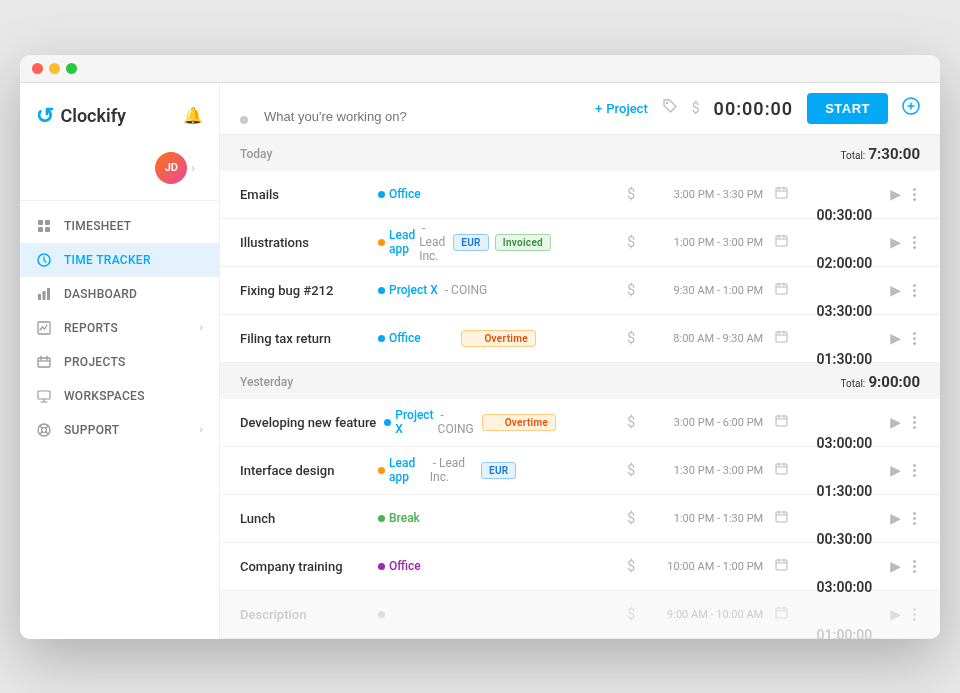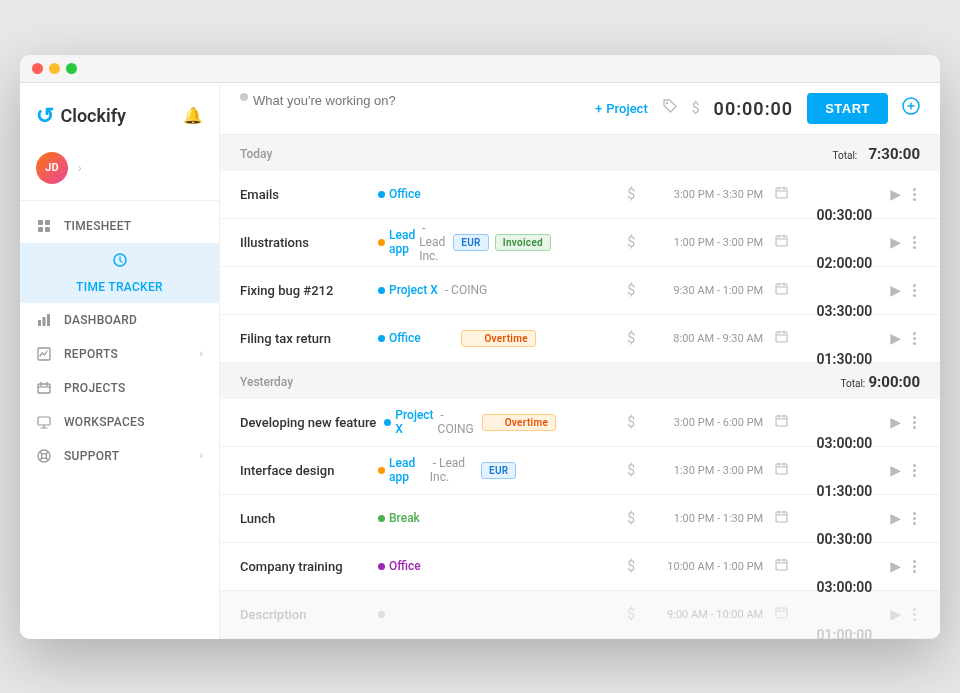--- a/index.html
+++ b/index.html
@@ -67,23 +67,24 @@
     }
     .bell-icon {
       margin-left: auto;
       font-size: 16px;
       color: #999;
       cursor: pointer;
     }
     .user-section {
       display: flex;
       align-items: center;
-      padding: 8px 16px;
-      gap: 10px;
-      cursor: pointer;
+      padding: 8px 24px;
+      gap: 4px;
+      cursor: pointer;
+      justify-content: flex-end;
     }
     .avatar {
       width: 32px; height: 32px; border-radius: 50%;
       background: linear-gradient(135deg, #f97316, #ec4899);
       display: flex; align-items: center; justify-content: center;
       color: white; font-size: 11px; font-weight: 600;
     }
     .user-info { flex: 1; }
     .user-name { font-size: 12px; font-weight: 600; color: #333; }
     .user-company { font-size: 11px; color: #999; }
@@ -97,43 +98,42 @@
       cursor: pointer;
       color: #666;
       font-size: 12px;
       font-weight: 500;
       text-transform: uppercase;
       letter-spacing: 0.3px;
     }
     .nav-item.active {
       background: #e3f2fd;
       color: #03a9f4;
-      flex-direction: column;
     }
     .nav-icon {
       width: 16px; height: 16px;
       display: flex; align-items: center; justify-content: center;
       font-size: 14px;
       flex-shrink: 0;
     }
     .nav-item .nav-chevron { margin-left: auto; font-size: 11px; color: #bbb; }
     .main-content {
       flex: 1;
       background: #fafafa;
       overflow-y: auto;
       display: flex;
       flex-direction: column;
     }
     .timer-bar {
       background: #fff;
       border-bottom: 1px solid #eee;
       padding: 10px 20px;
       display: flex;
-      align-items: flex-start;
-      gap: 5px;
+      align-items: flex-end;
+      gap: 16px;
     }
     .timer-dot {
       width: 8px; height: 8px; border-radius: 50%; background: #ccc; flex-shrink: 0;
     }
     .timer-input {
       flex: 1;
       border: none;
       outline: none;
       font-size: 13px;
       color: #999;
@@ -402,21 +402,21 @@
         </div>
       </div>
 
       <div class="content-area">
 
         <div class="day-section">
           <div class="day-header">
             <span class="day-label">Today</span>
             <span class="day-total">
               <span>Total:</span>
-              <span style="font-weight:700; font-size:15px;margin-left:8px;">7:30:00</span>
+              <span style="font-weight:700; font-size:15px;">7:30:00</span>
             </span>
           </div>
 
           <div class="time-entry">
             <span class="entry-name">Emails</span>
             <div class="entry-project">
               <div class="project-dot dot-blue"></div>
               <span class="project-name">Office</span>
             </div>
             <div class="entry-spacer"></div>

